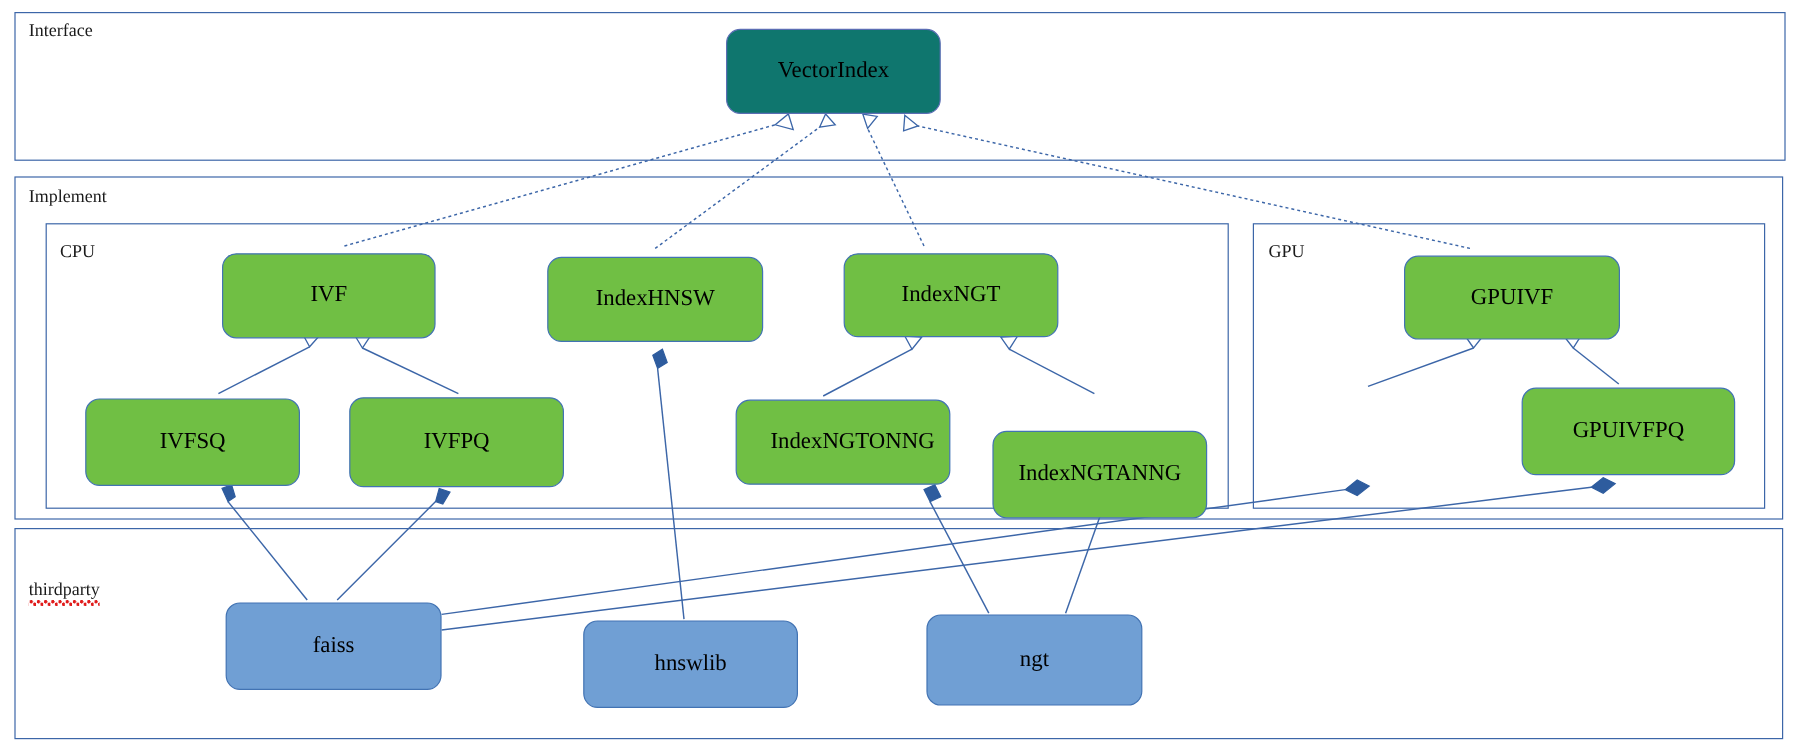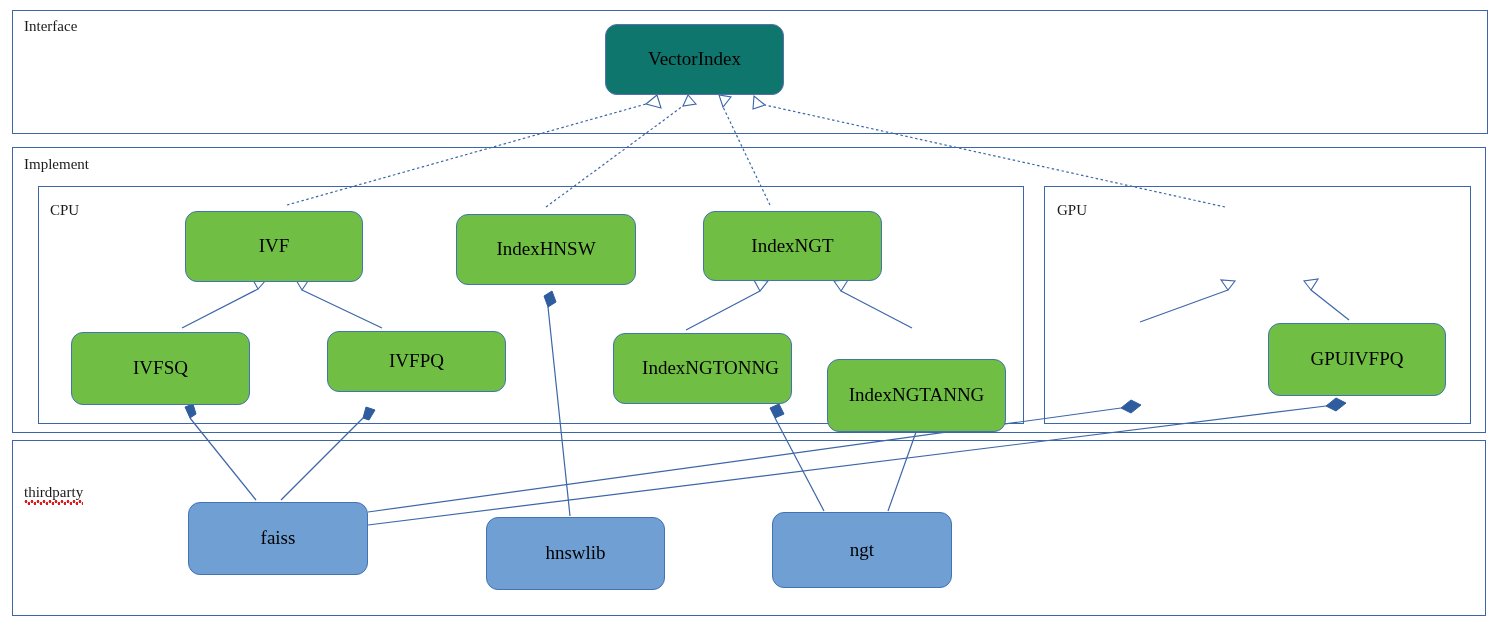--- a/index.html
+++ b/index.html
@@ -161,24 +161,25 @@
   <div class="group-label spell" style="left:24px; top:457px;margin-top:28px;">thirdparty</div>
 
   <div class="node iface" style="left:605px; top:24px; width:179px; height:71px;">VectorIndex</div>
 
   <div class="node impl" style="left:185px; top:211px; width:178px; height:71px;">IVF</div>
 
   <div class="node impl" style="left:456px; top:214px; width:180px; height:71px;">IndexHNSW</div>
 
   <div class="node impl" style="left:703px; top:211px; width:179px; height:70px;">IndexNGT</div>
 
+  <div class="node impl" style="left:1170px; top:213px; width:180px; height:70px;">GPUIVF</div>
 
   <div class="node impl" style="left:71px; top:332px; width:179px; height:73px;">IVFSQ</div>
 
-  <div class="node impl" style="left:291px; top:331px; width:179px; height:61px;margin-left:36px;">IVFPQ</div>
+  <div class="node impl" style="left:291px; top:331px; width:179px; height:75px;">IVFPQ</div>
 
   <div class="node impl" style="left:613px; top:333px; width:179px; height:71px;padding-left:16px;">IndexNGTONNG</div>
 
   <div class="node impl" style="left:827px; top:331px; width:179px; height:73px;margin-top:28px;">IndexNGTANNG</div>
 
 
   <div class="node impl" style="left:1268px; top:323px; width:178px; height:73px;">GPUIVFPQ</div>
 
   <div class="node third" style="left:188px; top:502px; width:180px; height:73px;">faiss</div>
 

